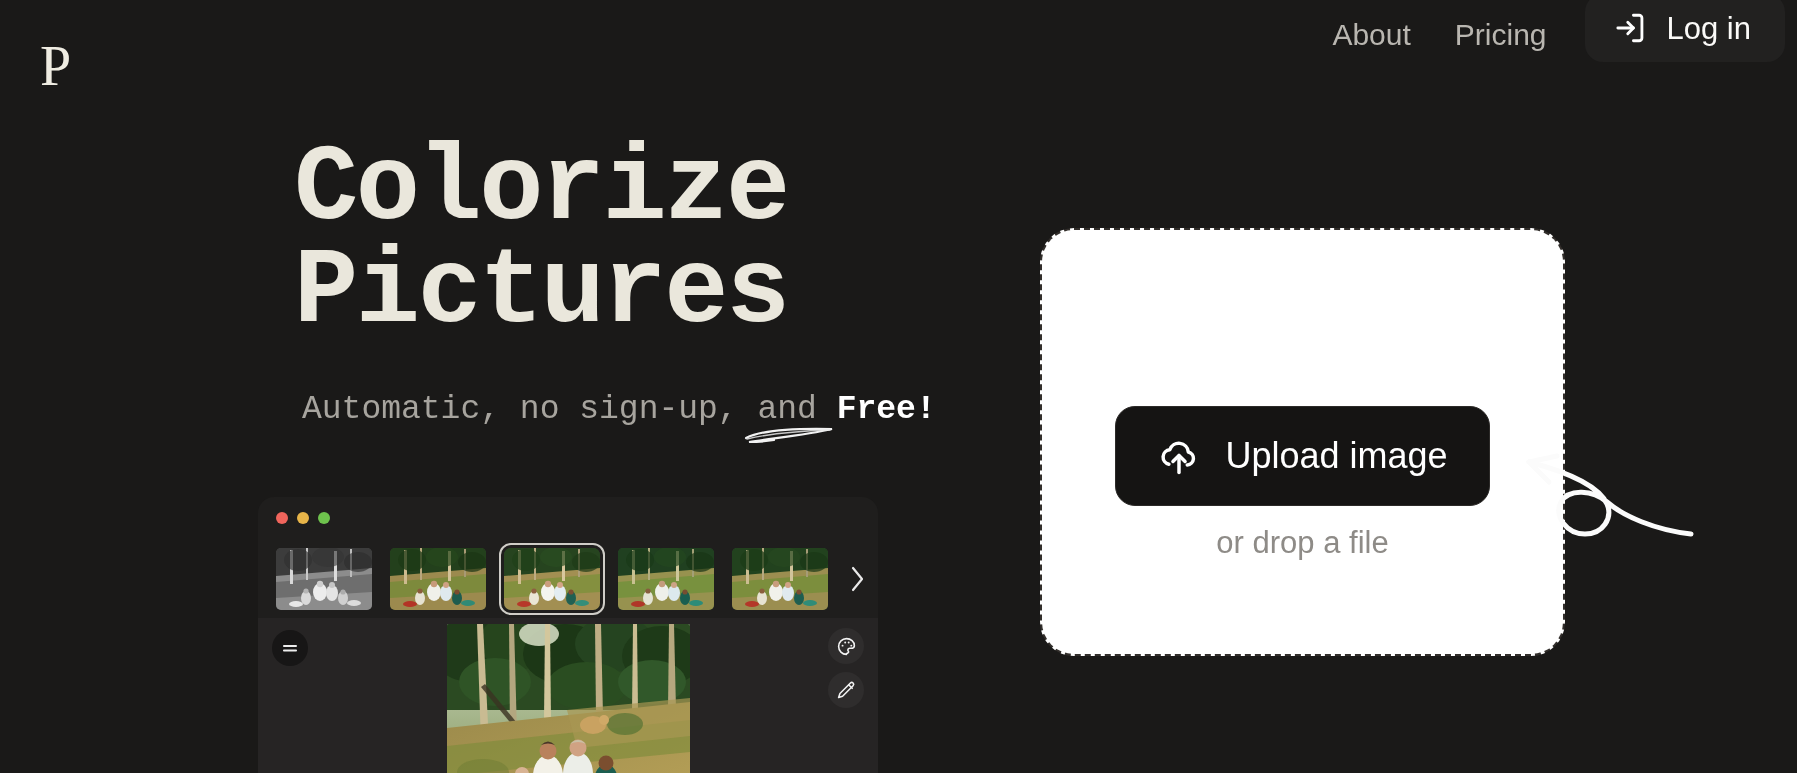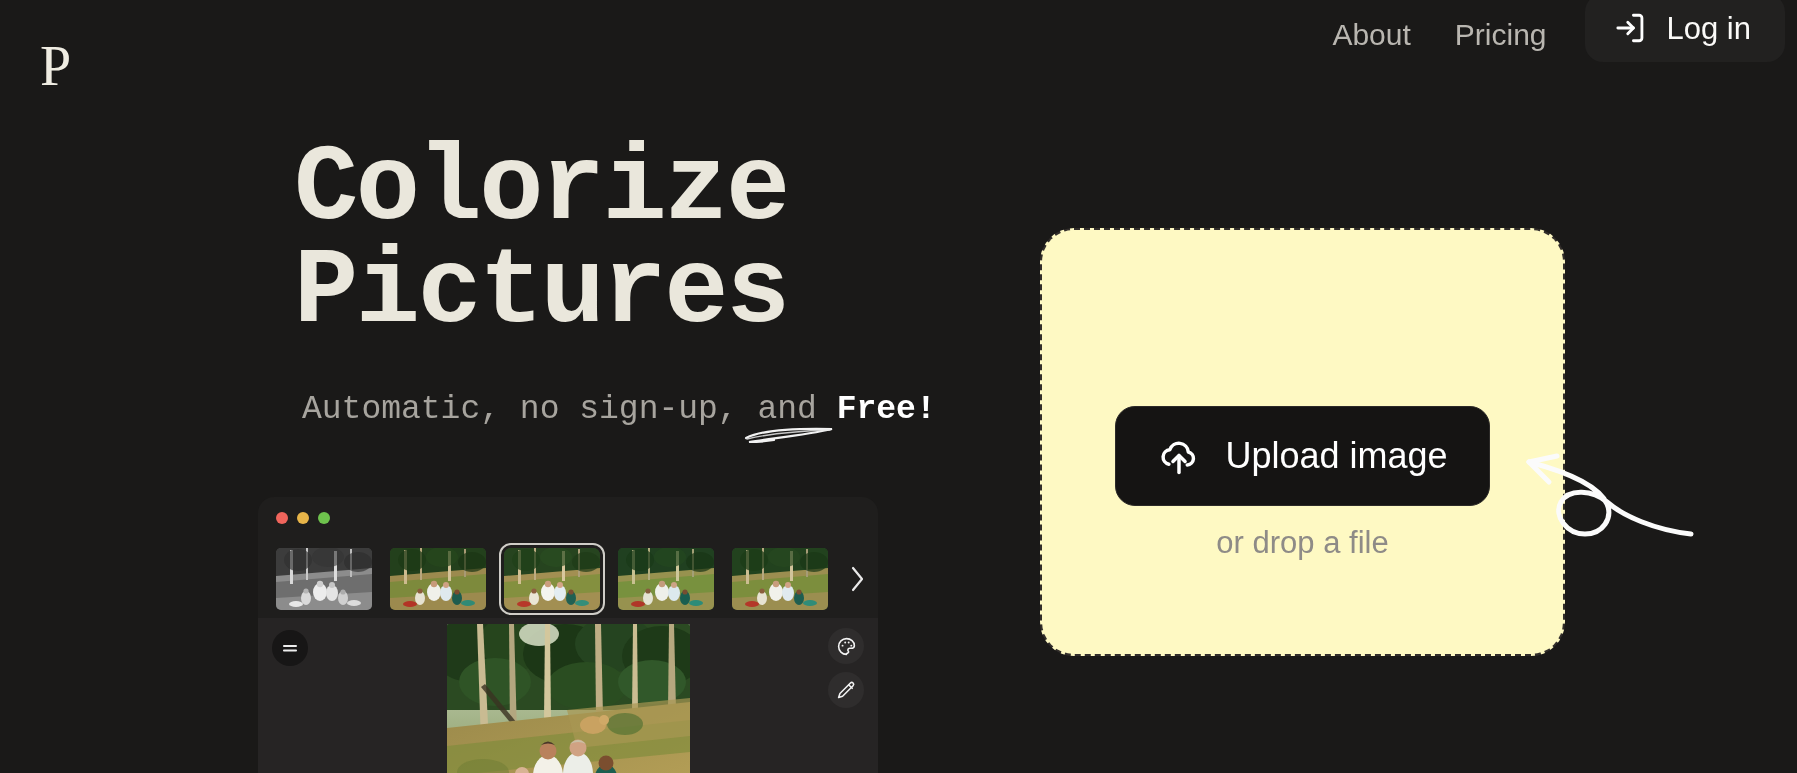--- a/index.html
+++ b/index.html
@@ -124,21 +124,21 @@
     background:#2f2d2d; display:flex; align-items:center; justify-content:center;
     cursor:pointer;
   }
 
   
   .dropzone {
     position:absolute; left:1040px; top:228px;
     width:525px; height:428px;
     border:2px dashed #322e2b;
     border-radius:34px;
-    background:#fef9c3;
+    background:#ffffff;
   }
   .dz-inner {
     position:absolute; left:0; right:0; top:176px;
     display:flex; flex-direction:column; align-items:center;
   }
   .upload-btn {
     width:375px; height:100px; border-radius:20px;
     background:#151413; border:1px solid #2c2a28;
     display:flex; align-items:center; justify-content:center; gap:24px;
     cursor:pointer;

